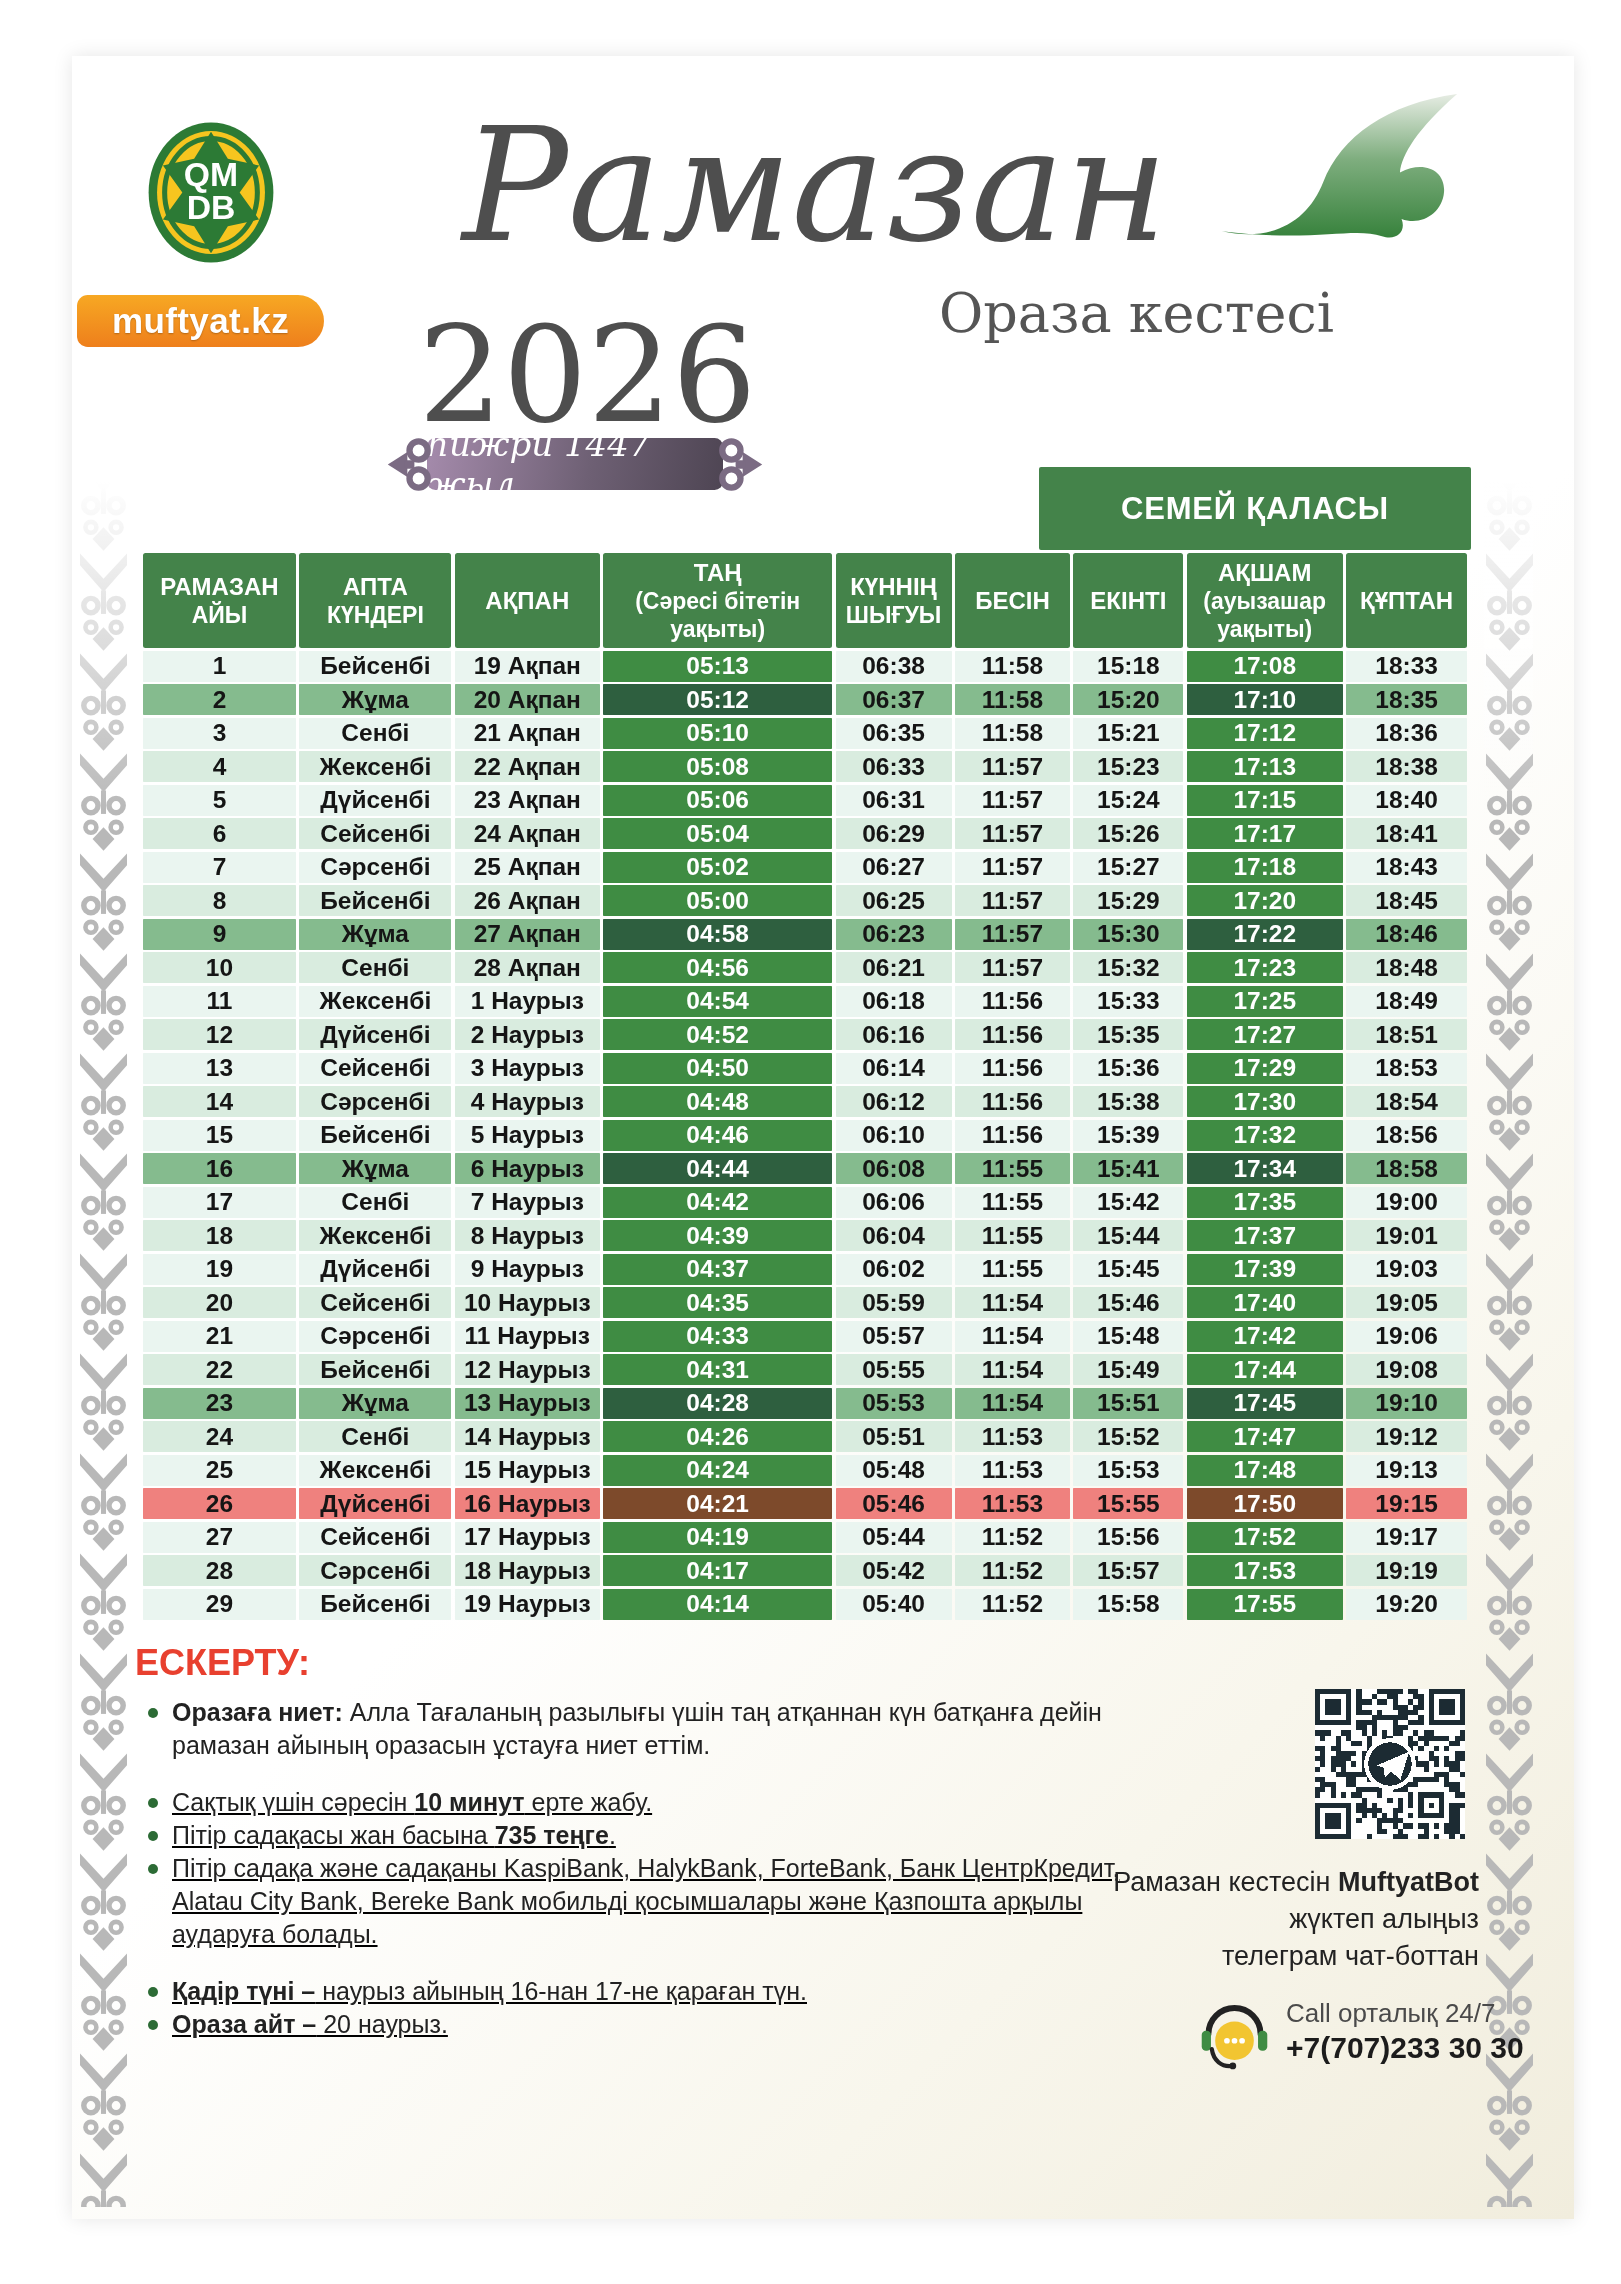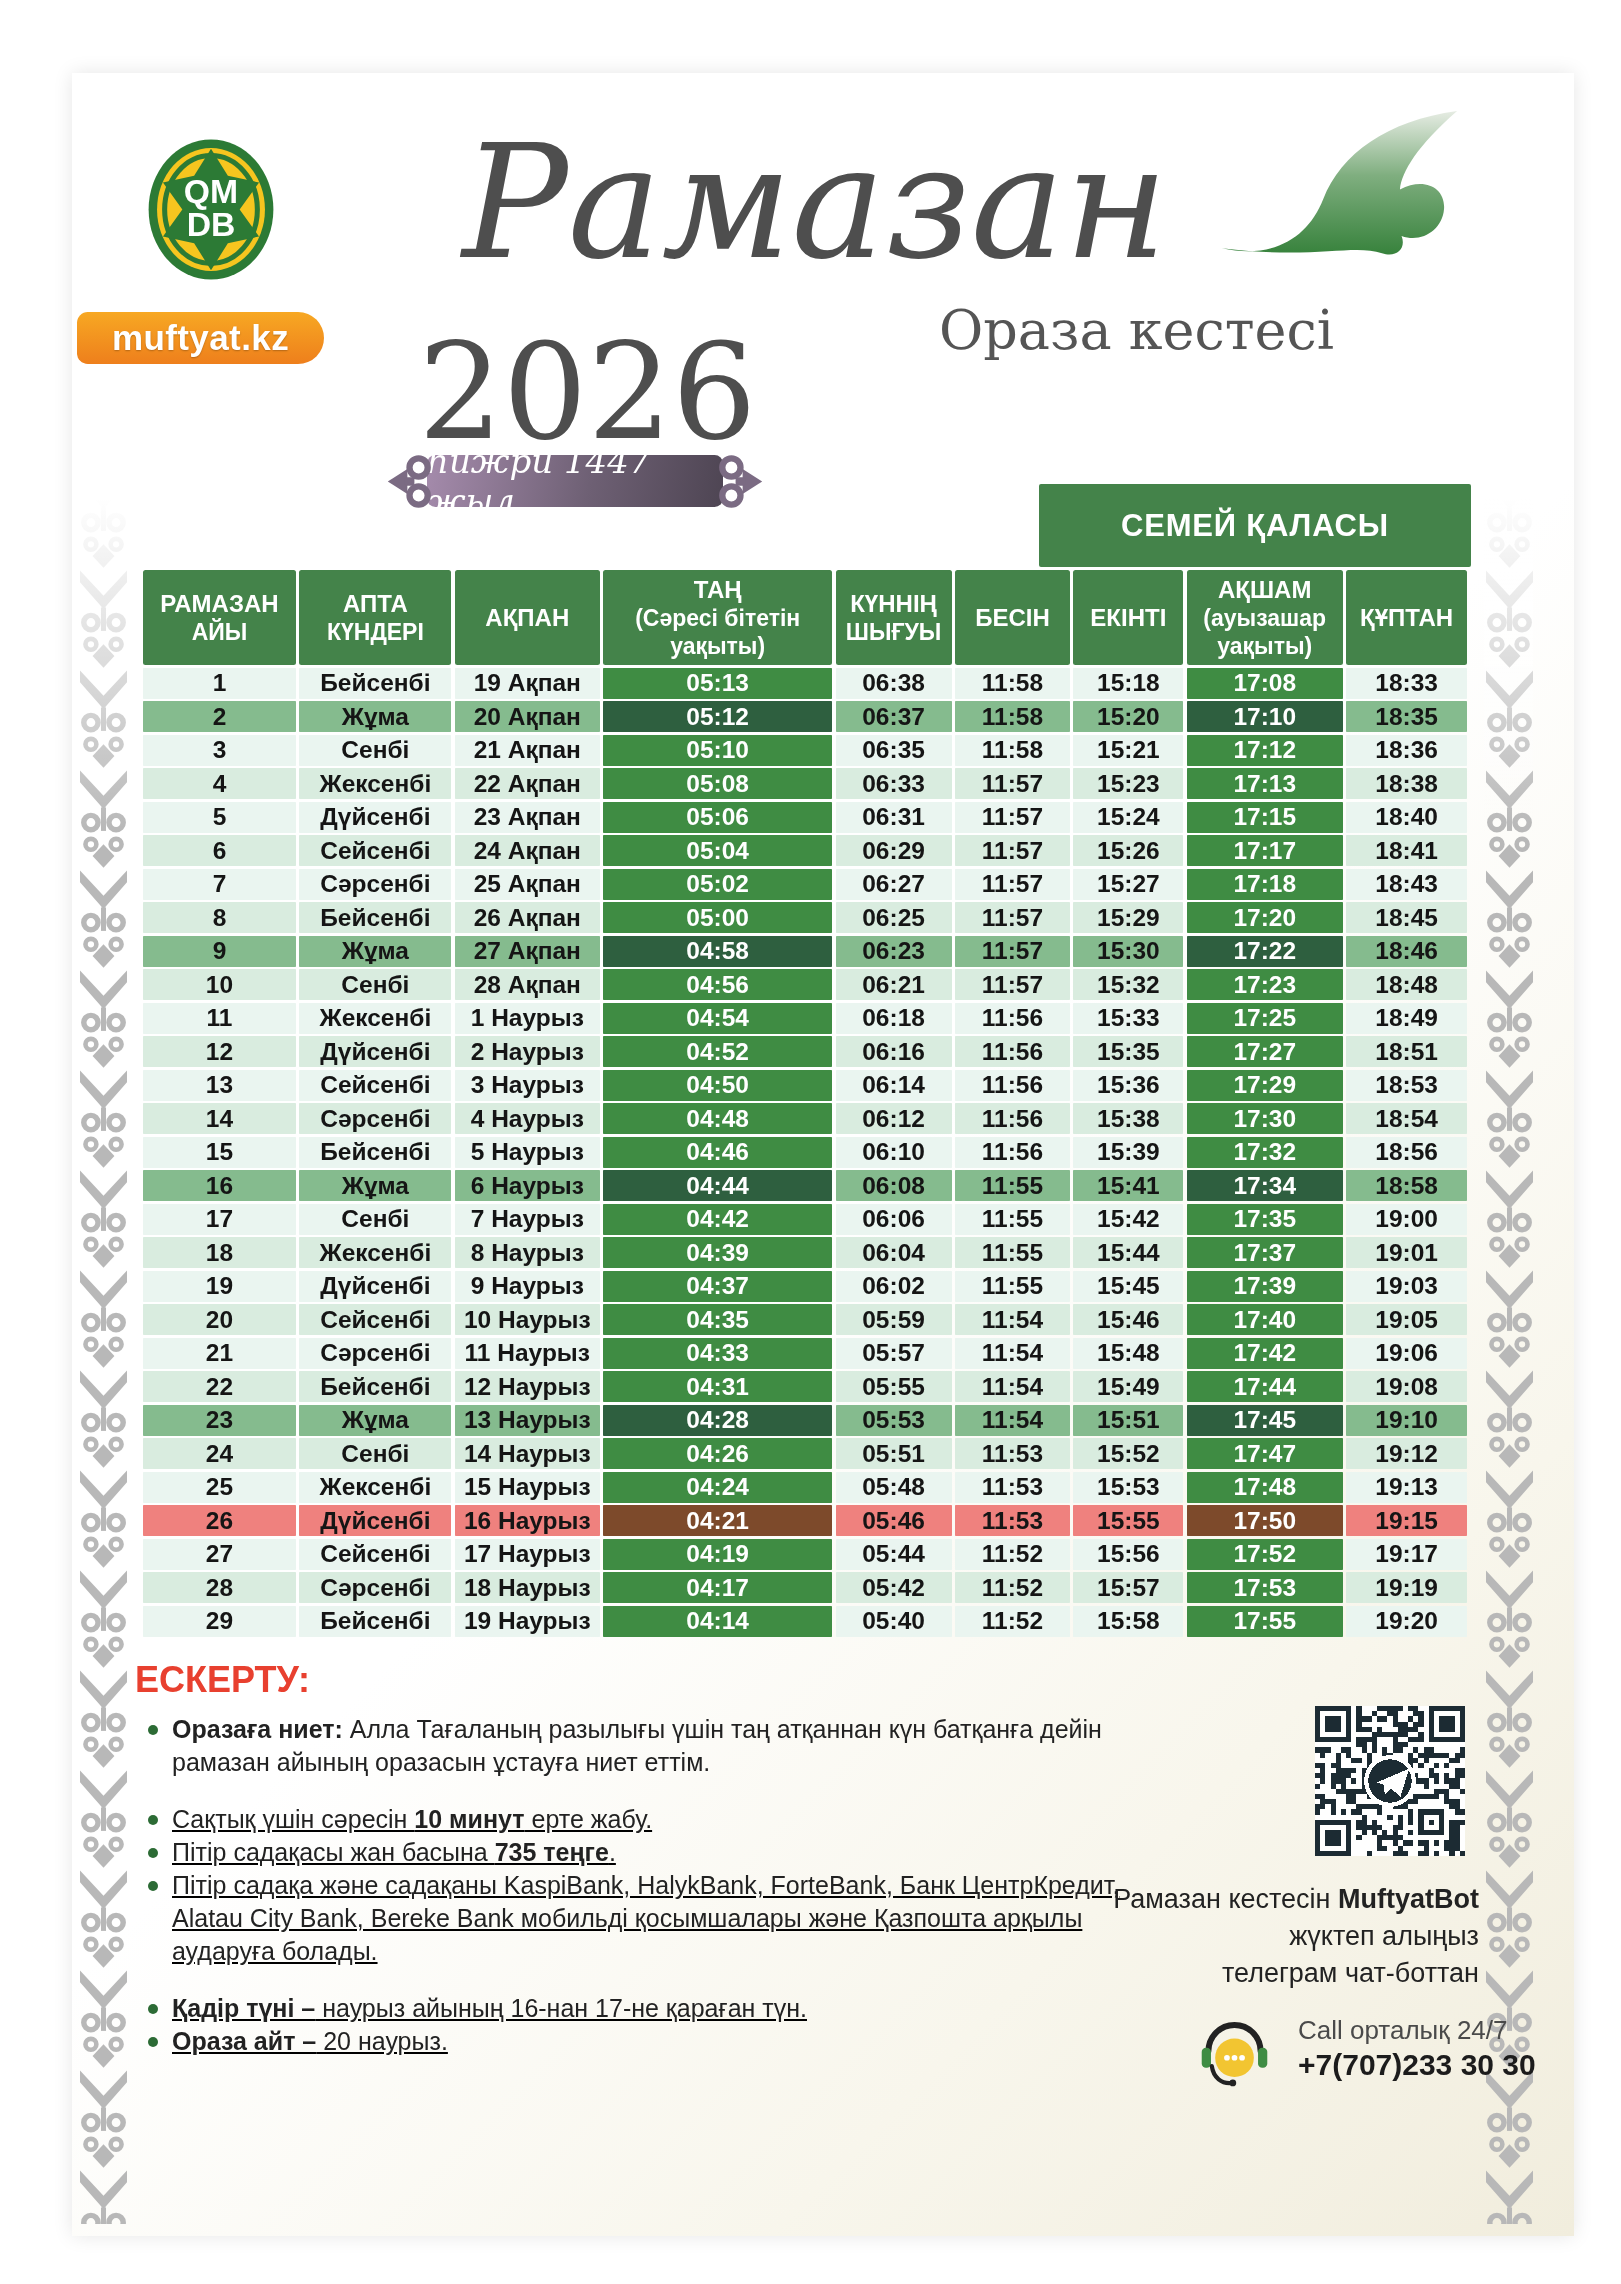--- a/index.html
+++ b/index.html
@@ -1,18 +1,18 @@
 <!DOCTYPE html>
 <html style="font-size:13.5px"><head>
 <meta charset="utf-8">
 <style>
   html,body{margin:0;padding:0;background:#fbfbfb;}
   .canvas{position:relative;width:1622px;height:2284px;background:#ffffff;overflow:hidden;
           font-family:"Liberation Sans", sans-serif;}
-  .page{position:absolute;left:72px;top:73px;width:1502px;height:2163px;
+  .page{position:absolute;left:72px;top:56px;width:1502px;height:2163px;
         background:linear-gradient(135deg,#ffffff 52%,#f8f6ec 78%,#f1eddd 100%);
         box-shadow:0 0 18.6px rgba(0,0,0,0.10);}
   
   .ornament{position:absolute;top:397px;bottom:12px;width:49px;overflow:hidden;}
   .ornament.left{left:8.4px;}
   .ornament.right{right:41px;transform:scaleX(-1);}
   .orn-fade{position:absolute;left:0;top:0;width:100%;height:363px;
             background:linear-gradient(#fff 8%,rgba(255,255,255,0));z-index:2;}
   .motif{display:block;}
   
@@ -63,21 +63,21 @@
   .note-group{list-style:none;margin:0;padding:0;}
   .note-group.gap{margin-top:24px;text-decoration:underline;}
   .note{position:relative;padding-left:29px;font-size:25px;line-height:33px;color:#222;}
   .note::before{content:"";position:absolute;left:5px;top:12px;width:10px;height:10px;
       border-radius:50%;background:#2c6b35;}
   .b{font-weight:bold;}
   
   .qr{position:absolute;left:1243px;top:1633px;width:150px;height:150px;}
   .tg-text{position:absolute;right:95px;top:1808px;width:524px;text-align:right;
       font-size:27px;line-height:37px;color:#222;}
-  .call{position:absolute;left:1123px;top:1936px;display:flex;align-items:center;gap:24px;}
+  .call{position:absolute;left:1123px;top:1936px;display:flex;align-items:center;gap:12px;}
   .call-icon{width:79px;height:79px;}
   .call-label{font-size:26px;color:#4a4a4a;}
   .call-phone{font-size:30px;font-weight:bold;color:#1c1c1c;margin-top:1.7px;text-align:center;}
 </style>
 </head>
 <body>
 
 <div class="canvas">
   <div class="page">
 

